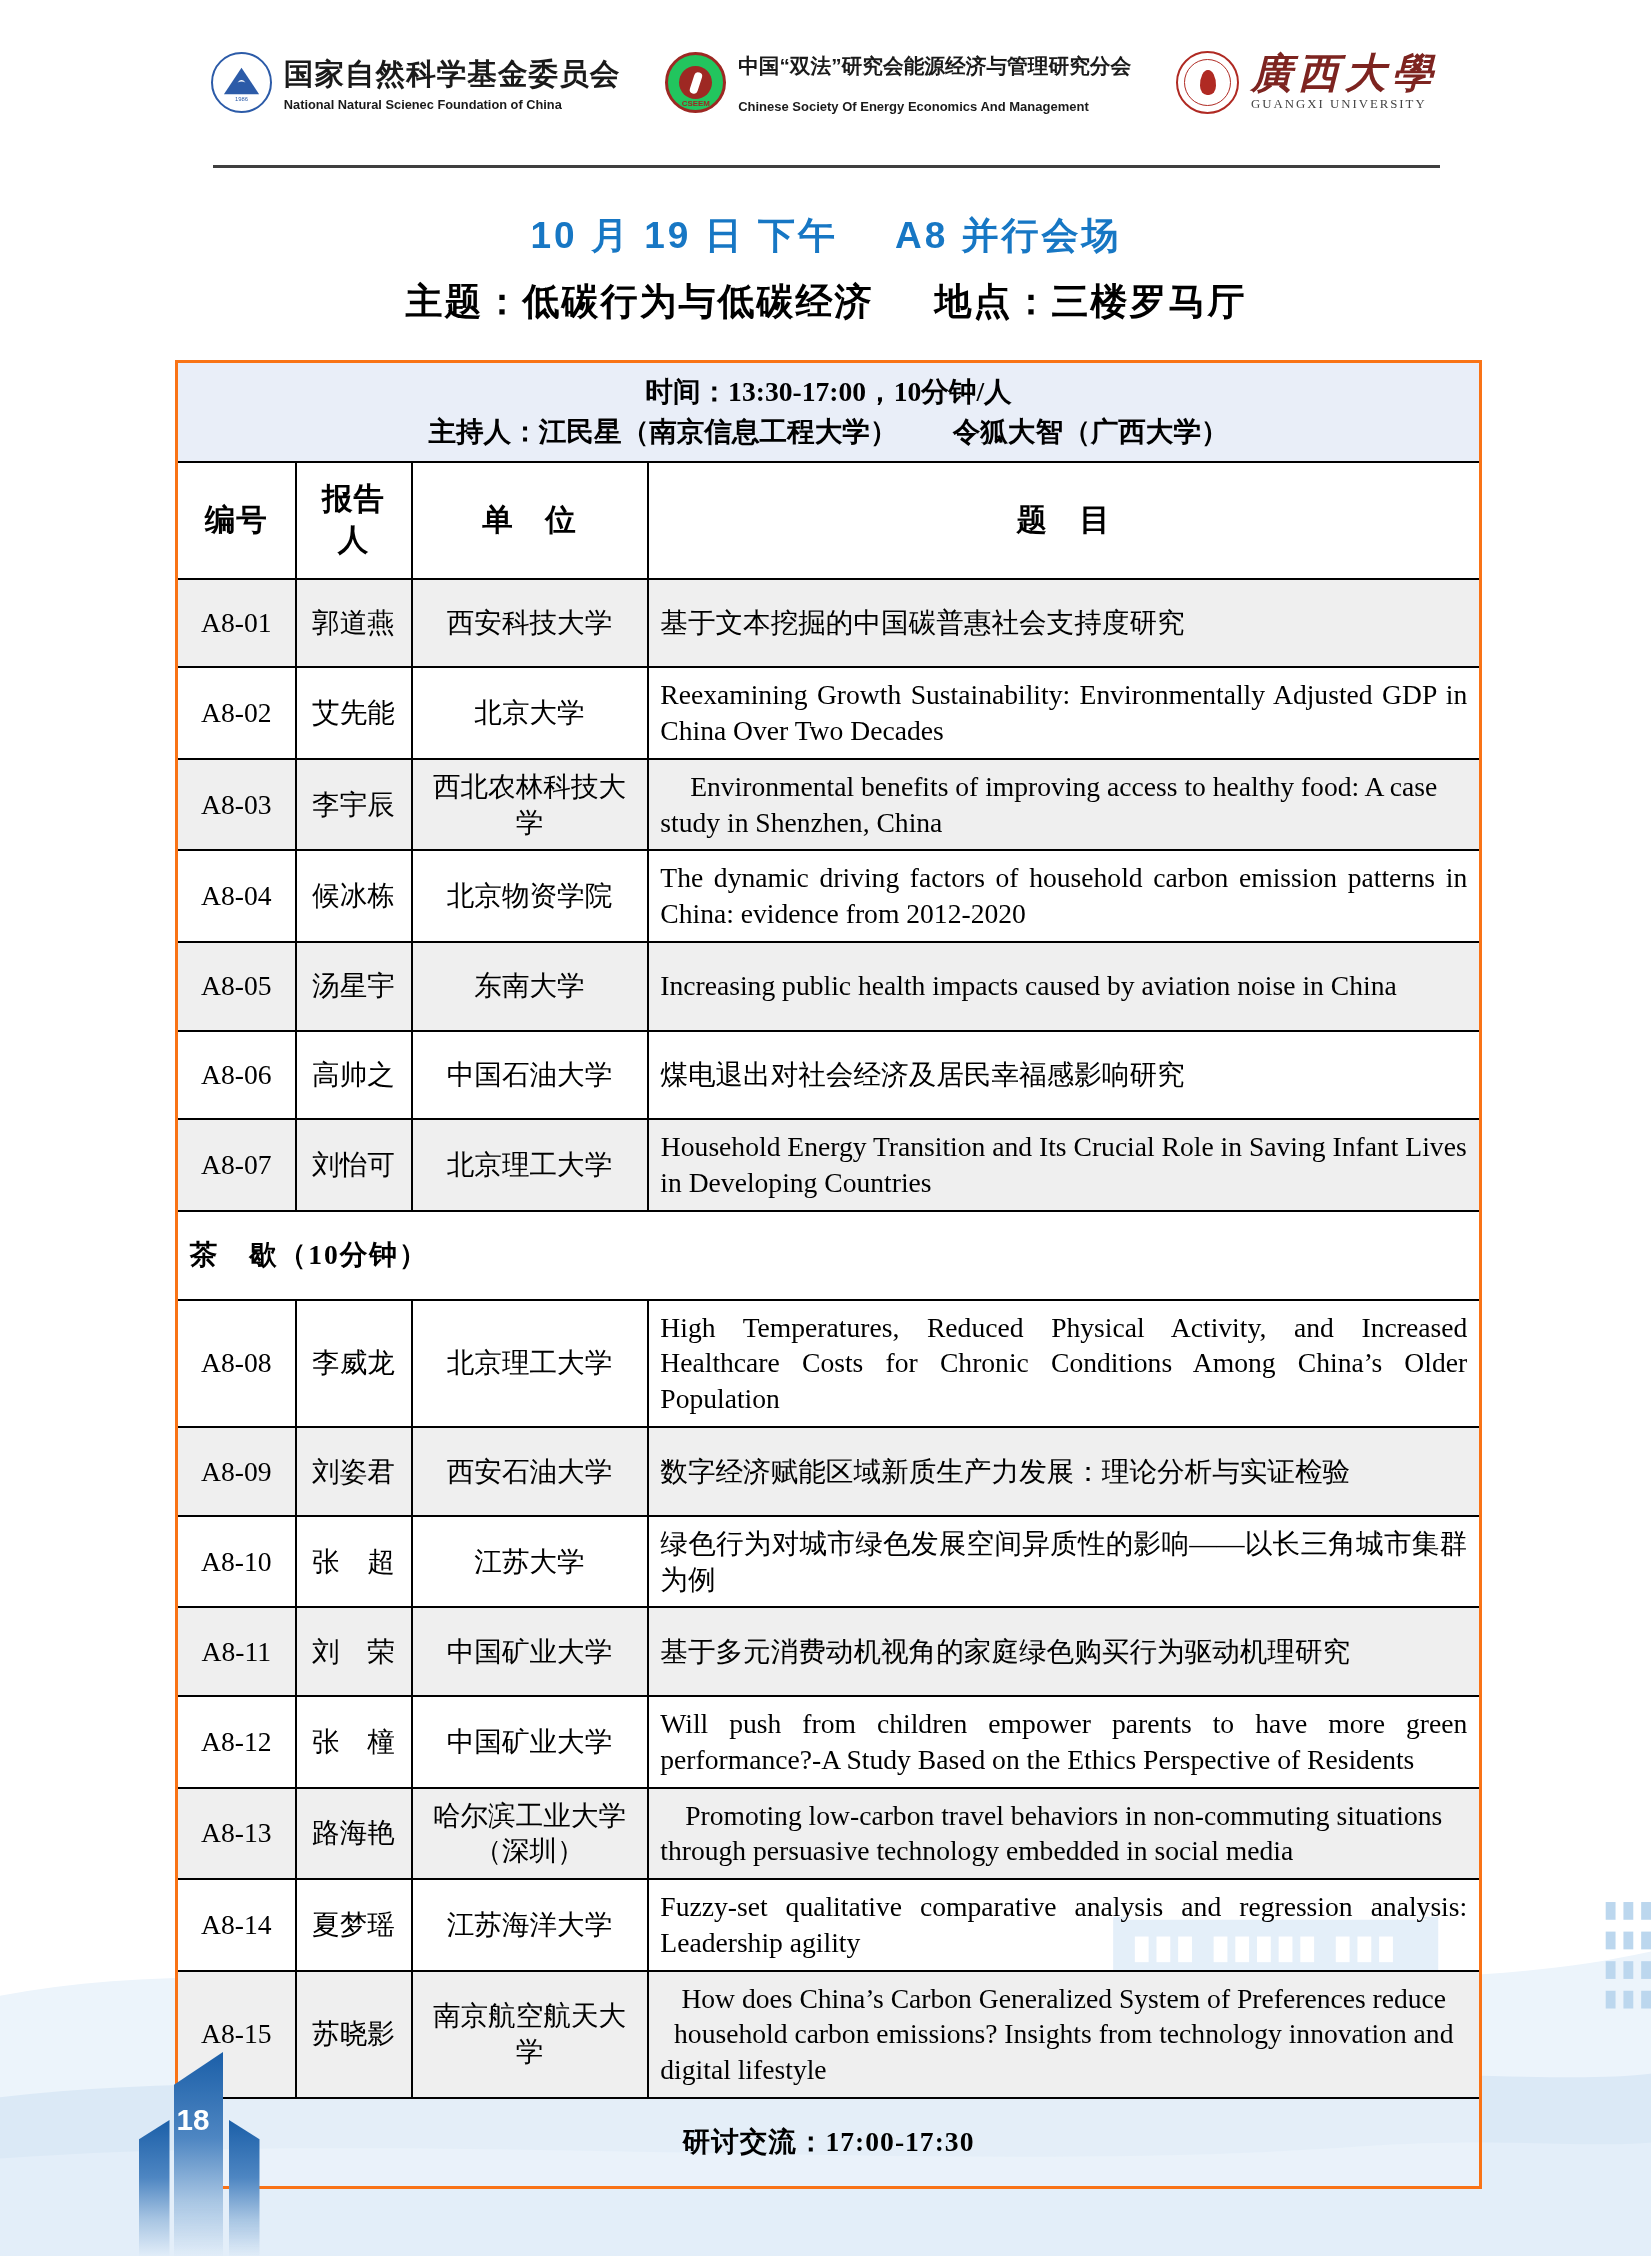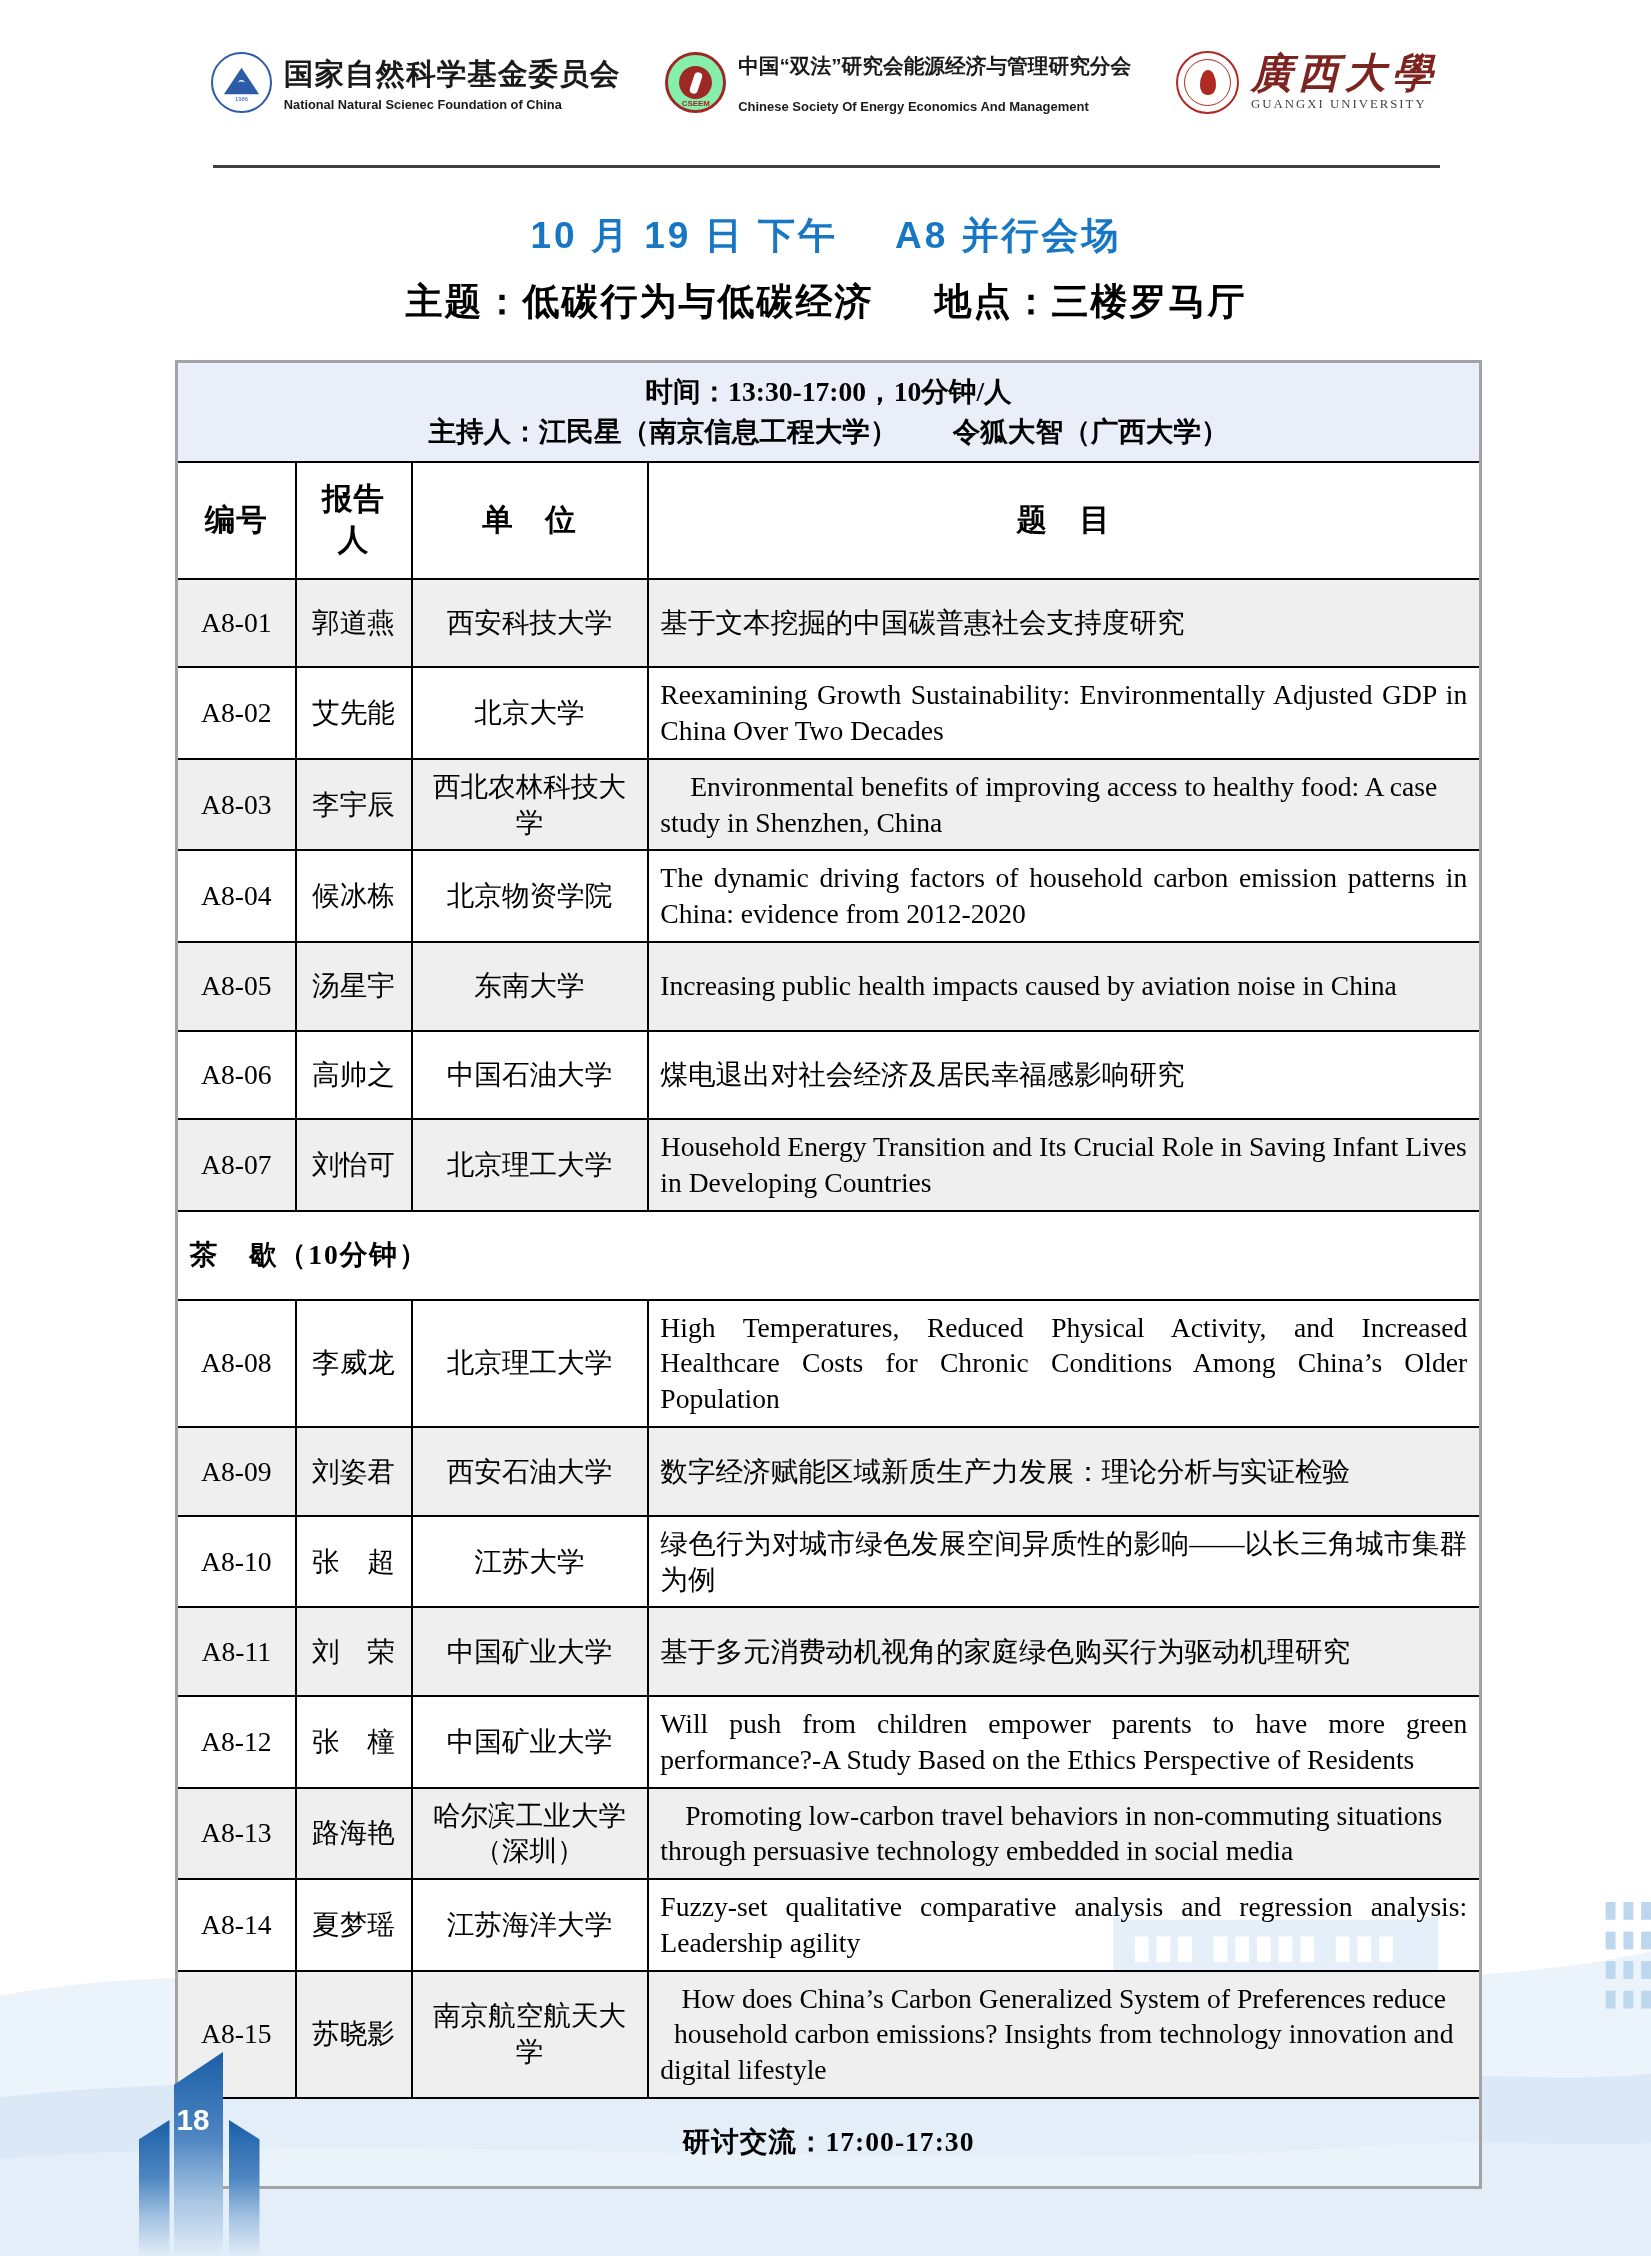--- a/index.html
+++ b/index.html
@@ -14,40 +14,40 @@
   .logo-text { display:flex; flex-direction:column; justify-content:flex-end; }
   .logo-zh { font-family:"Liberation Sans","DejaVu Sans",sans-serif; font-weight:bold; color:#1a1a1a; }
   .logo-en { font-family:"Liberation Sans","DejaVu Sans",sans-serif; font-weight:bold; color:#1a1a1a; }
   .l1 .logo-zh { font-size:29.6px; letter-spacing:1px; }
   .l1 .logo-en { font-size:12.8px; margin-top:2px; }
   .l2 .logo-zh { font-size:20.7px; }
   .l2 .logo-en { font-size:13px; margin-top:19px; }
   .seal { border-radius:50%; display:flex; align-items:center; justify-content:center; flex:none; }
   .seal-nsfc { width:57px; height:57px; border:2px solid #2c5ba8; background:#fff; }
   .seal-nsfc svg { display:block; }
-  .seal-cseem { width:55px; height:55px; border:3px solid #9e2823; background:#86efac; position:relative; }
+  .seal-cseem { width:55px; height:55px; border:3px solid #9e2823; background:#22c55e; position:relative; }
   .cseem-core { width:33px; height:33px; border-radius:50%; background:#9e2823; position:relative; }
   .cseem-core:after { content:""; position:absolute; left:12.8px; top:5.9px; width:7.9px; height:21.7px; background:#fff; border-radius:3.9px; transform:rotate(18deg); }
   .cseem-abbr { position:absolute; bottom:2px; width:100%; text-align:center; font-family:"Liberation Sans",sans-serif; font-size:7.9px; font-weight:bold; color:#9e2823; }
   .seal-gxu { width:59px; height:59px; border:2px solid #b02a23; background:#fff; position:relative; }
   .seal-gxu .inner-ring { width:45px; height:45px; border:1px solid #b02a23; border-radius:50%; display:flex; align-items:center; justify-content:center; }
   .seal-gxu .flame { width:15.8px; height:25.6px; background:#b02a23; border-radius:50% 50% 45% 45% / 62% 62% 38% 38%; }
   .gxu-script { font-family:"Liberation Serif",serif; font-style:italic; font-weight:bold; font-size:41px; color:#7d2420; letter-spacing:5.9px; line-height:1; }
   .gxu-en { font-family:"Liberation Serif",serif; font-size:12.8px; letter-spacing:2px; color:#444; margin-top:3.9px; }
   .header-rule { position:absolute; left:213px; top:165px; width:1227px; height:3px; background:#3f3f3f; z-index:2; }
   
   .doc-title { position:absolute; left:0; top:211px; width:1652px; text-align:center; z-index:2;
     font-family:"Liberation Sans","DejaVu Sans",sans-serif; font-weight:bold; font-size:37px; color:#1777c4; letter-spacing:3px; }
   .doc-title .gap { display:inline-block; width:57px; }
   .doc-subtitle { position:absolute; left:0; top:277px; width:1652px; text-align:center; z-index:2;
     font-family:"Liberation Sans","DejaVu Sans",sans-serif; font-weight:bold; font-size:37px; color:#000; letter-spacing:2px; }
   .doc-subtitle .gap { display:inline-block; width:61px; }
   
   table.schedule { position:absolute; left:175px; top:360px; width:1305px; z-index:2;
-    border-collapse:collapse; table-layout:fixed; border:3px solid #a3a3a3; }
+    border-collapse:collapse; table-layout:fixed; border:3px solid #f97316; }
   .schedule td, .schedule th { border:2px solid #000; padding:8.9px 11.8px; vertical-align:middle; }
   .band-cell { background:#e9eef8; text-align:center; font-weight:bold; font-size:28.6px; height:87px; padding:5.9px 9.9px; }
   .band-cell div { line-height:1.45; }
   .schedule th { background:#ffffff; font-size:30.5px; font-weight:bold; height:97px; text-align:center; letter-spacing:1px; }
   .schedule td { font-size:27.6px; height:69px; line-height:1.3; }
   .c-id { text-align:center; }
   .c-speaker { text-align:center; }
   .c-org { text-align:center; padding-left:3.9px; padding-right:3.9px; }
   .c-title { text-align:justify; text-align-last:left; padding-left:13.8px; padding-right:13.8px;margin-left:8px; }
   tr.shaded td { background:#efefef;text-align:center; }

